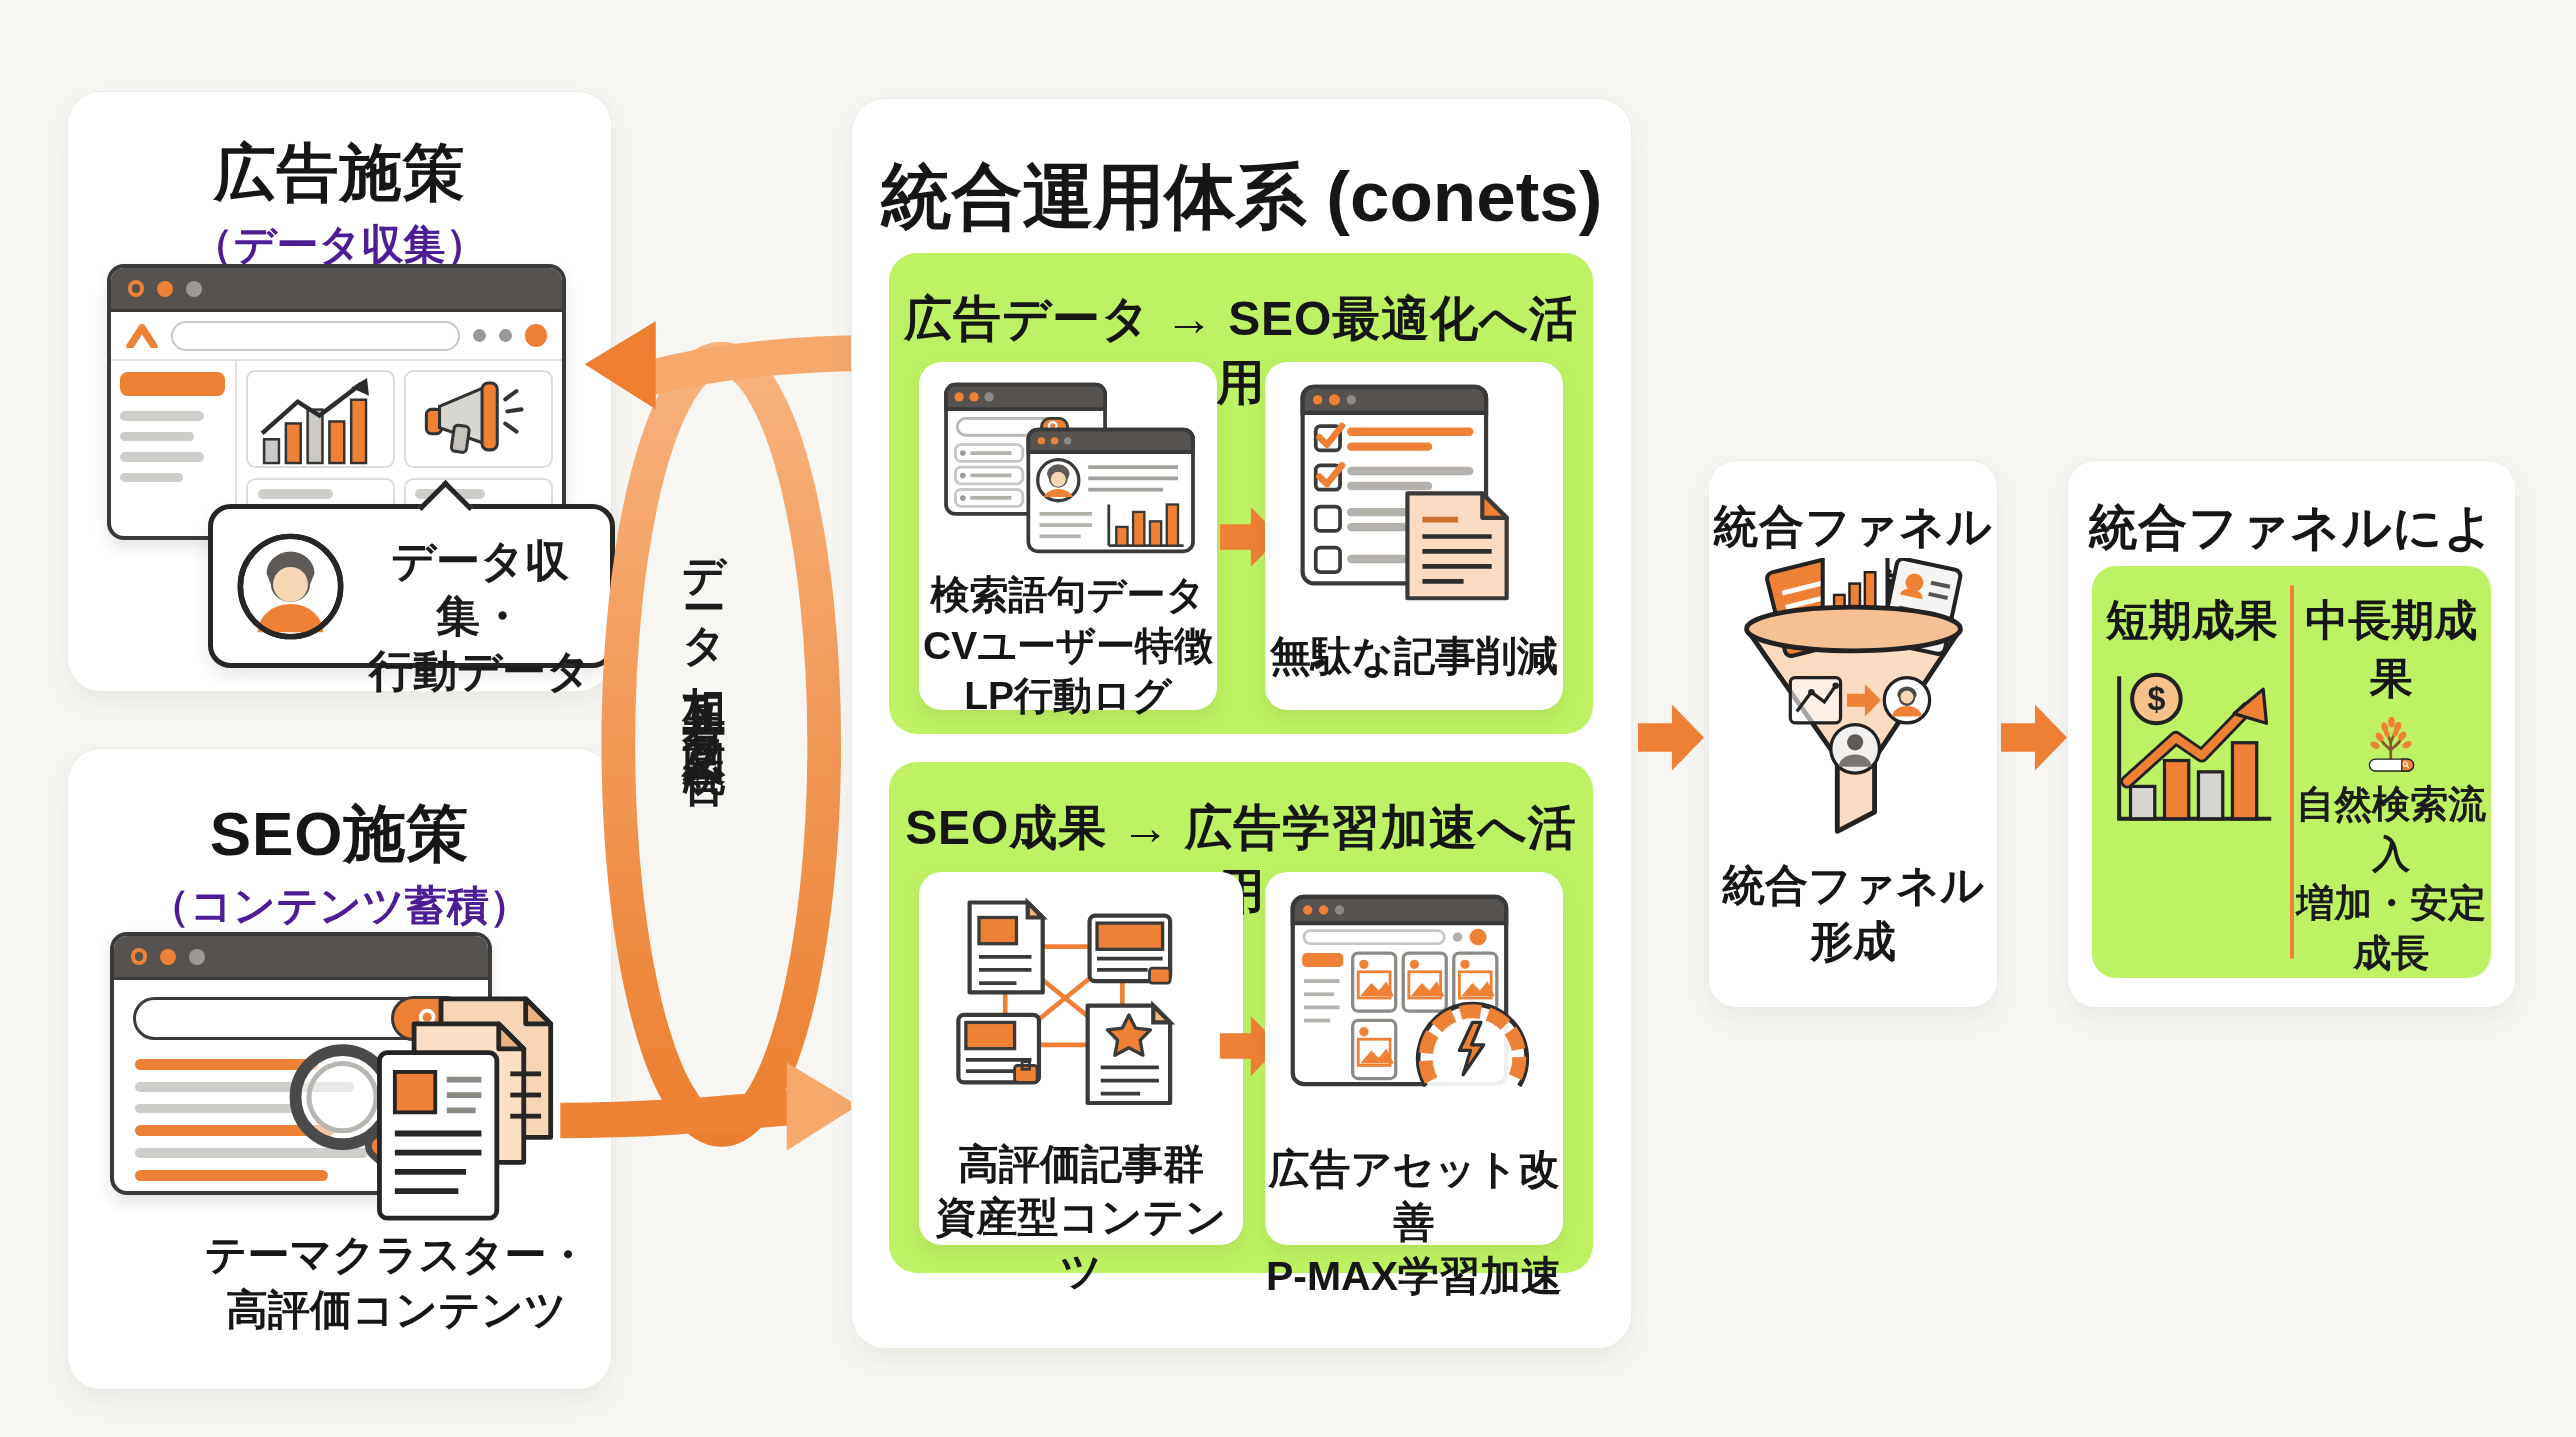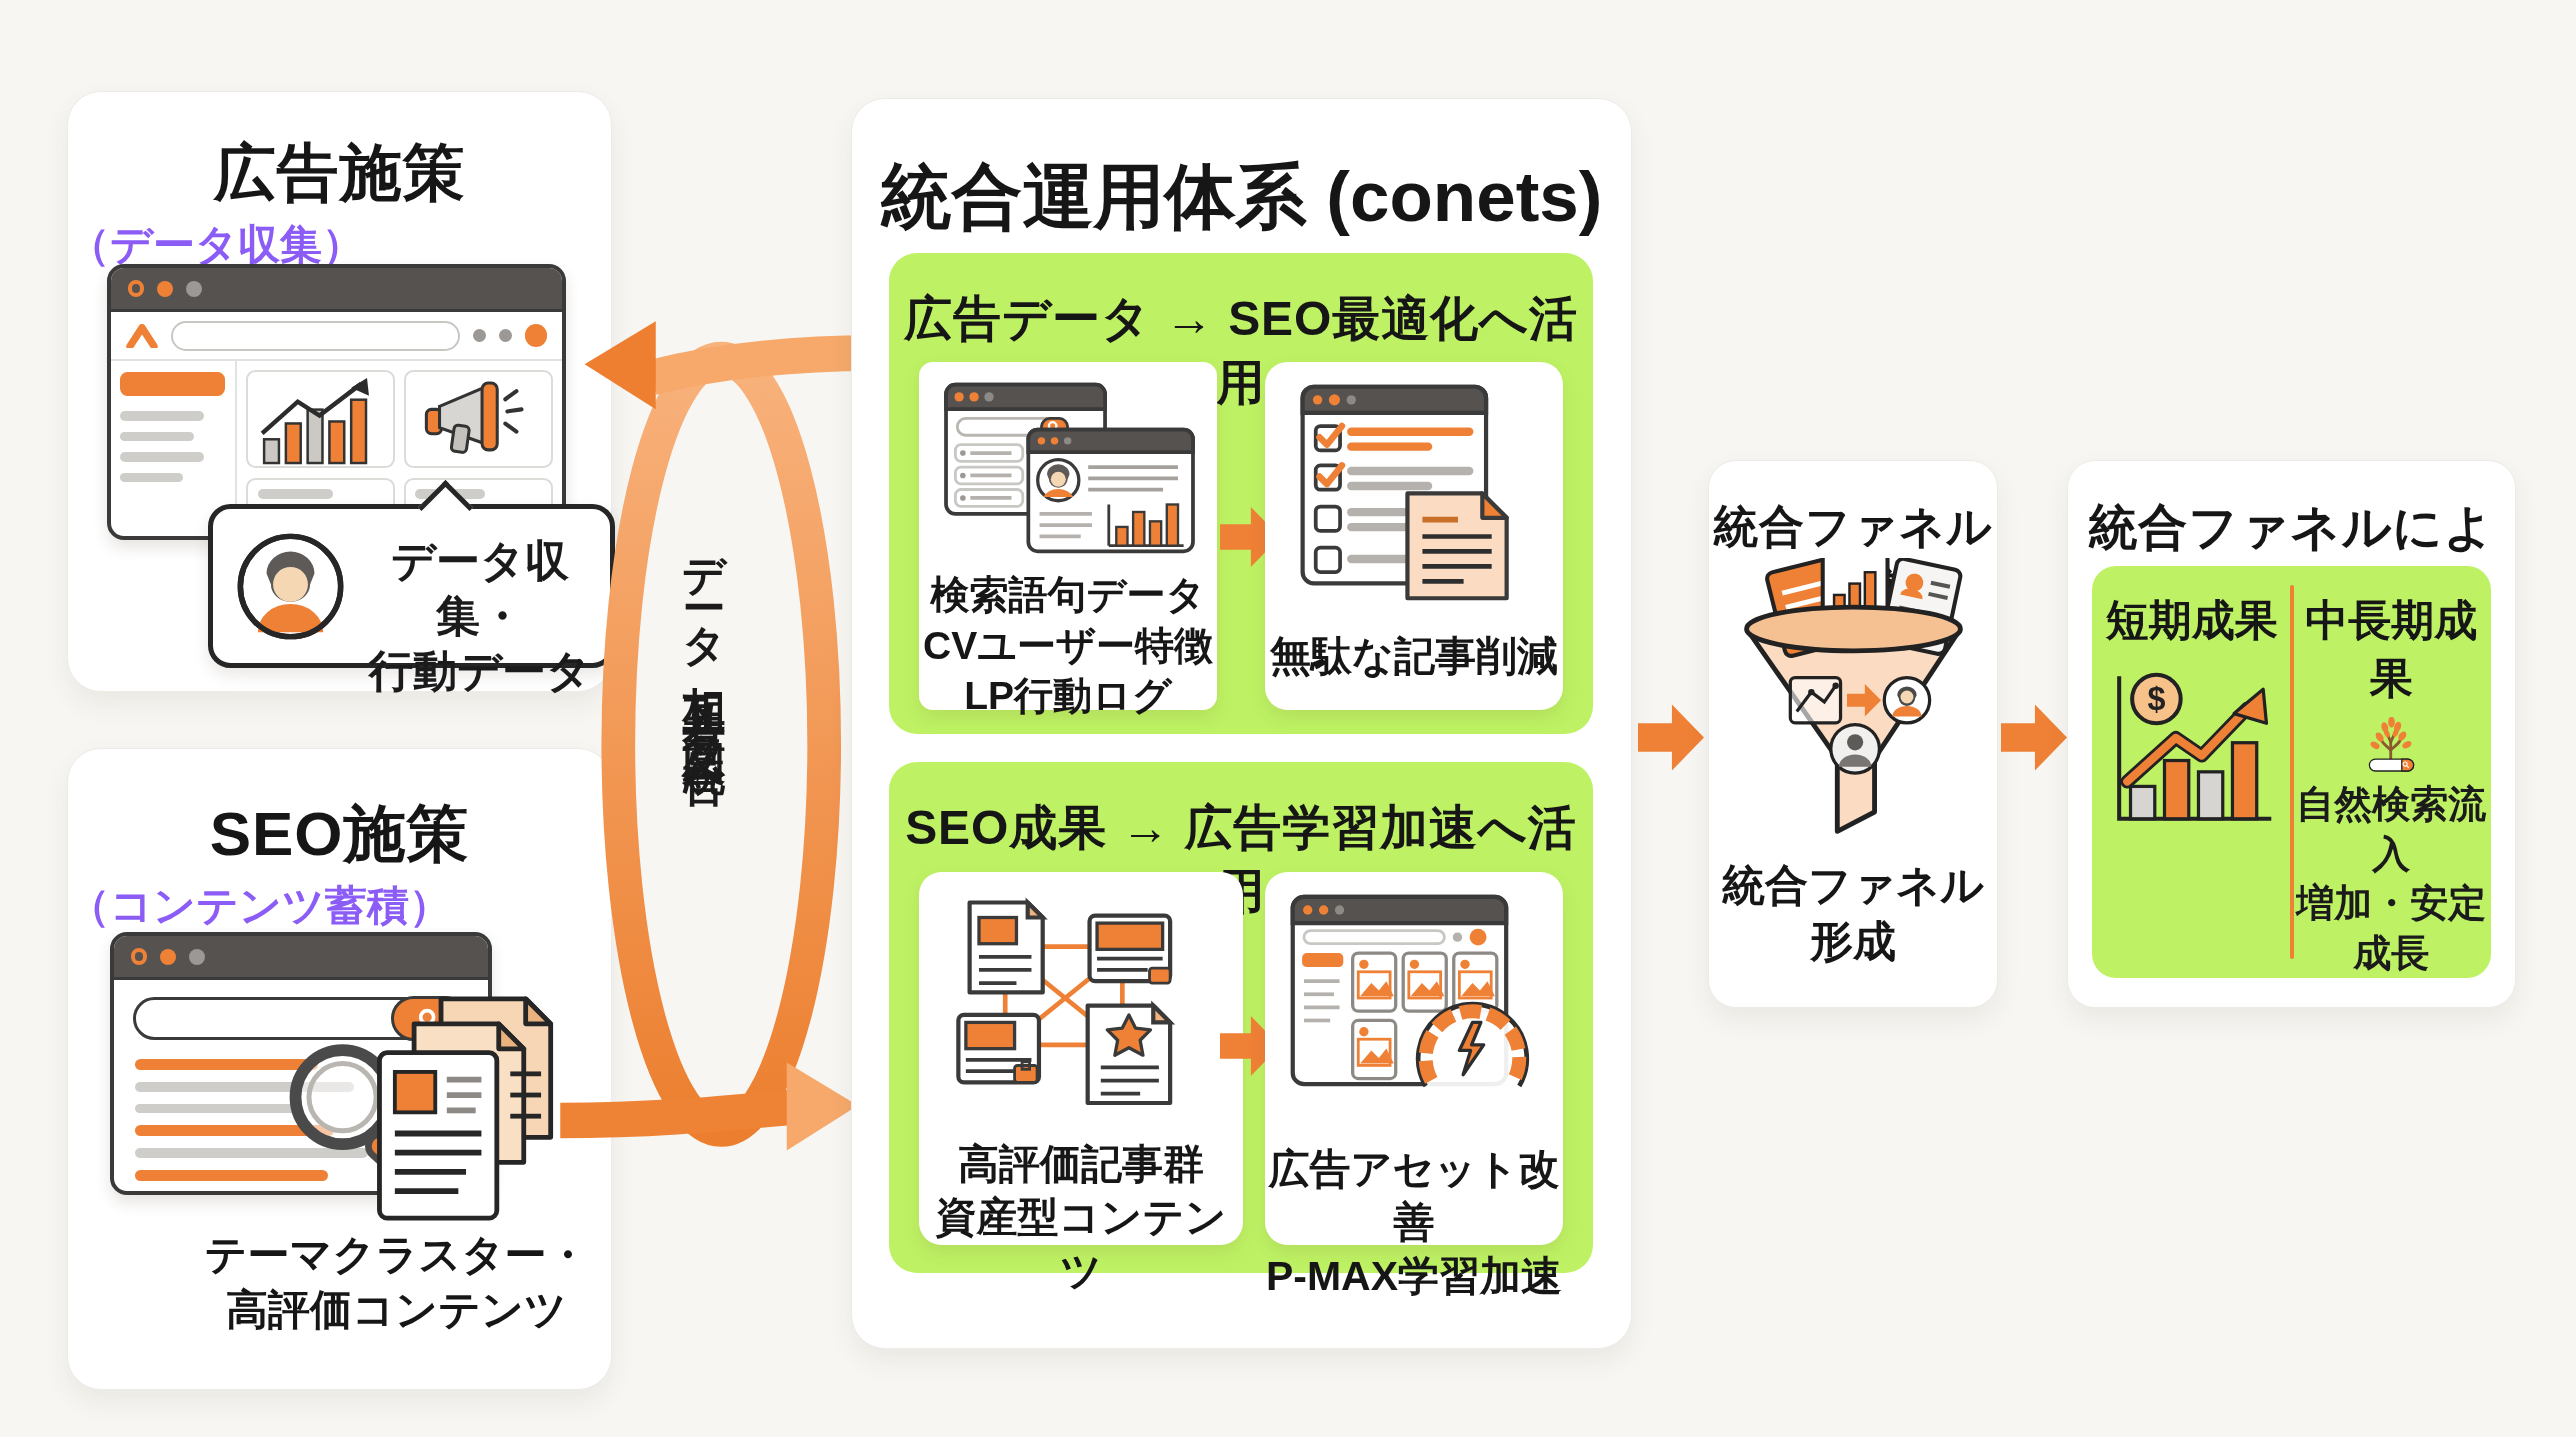--- a/index.html
+++ b/index.html
@@ -8,21 +8,21 @@
     background:#f7f6f2;
     font-family:"Liberation Sans","DejaVu Sans",sans-serif;
     color:#1b1b1b;
   }
   .abs{position:absolute;}
   .panel{
     position:absolute;background:#fff;border:1.9px solid #edebe6;
     border-radius:34px;box-shadow:0 11.2px 26px rgba(60,50,40,.07);
   }
   .ttl{font-weight:800;text-align:center;color:#161616;letter-spacing:0.9px;}
-  .sub{font-weight:700;text-align:left;color:#8b5cf6;}
+  .sub{font-weight:700;text-align:center;color:#4c1d95;}
   .peach{position:absolute;background:#bef264;border-radius:28px;}
   .card{position:absolute;background:#fff;border-radius:22.5px;box-shadow:0 7.5px 17px rgba(90,60,30,.10);}
   .cap{position:absolute;left:0;right:0;font-weight:800;text-align:center;color:#161616;line-height:1.3;}
   
   .bw{position:absolute;background:#fff;border:4.7px solid #3a3a3a;border-radius:17px;overflow:hidden;box-shadow:0 7.5px 15px rgba(60,40,20,.12);}
   .bwbar{height:41px;background:#555250;display:flex;align-items:center;gap:13px;padding:0 17px;border-bottom:3.7px solid #3a3a3a;}
   .dot{width:16px;height:16px;border-radius:50%;}
   .dot.o-ring{border:4.7px solid #ef8136;background:transparent;width:8.4px;height:8.4px;}
   .dot.o{background:#ef8136;}
   .dot.g{background:#9b9895;}
@@ -194,21 +194,21 @@
   <polygon points="318,896 242,850 242,944" fill="#f6a96b"></polygon>
 </svg>
 <div class="abs vlabel" style="left:676px;top:526px;height:487px;">データ相互共有・意図統合</div>
 
 <section class="panel" style="left:851px;top:98px;width:779px;height:1249px;">
   <div class="ttl" style="margin-top:51px;font-size:71px;letter-spacing:0;">統合運用体系 (conets)</div>
 
   <div class="peach" style="left:37px;top:154px;width:704px;height:481px;">
     <div class="ttl" style="margin-top:34px;font-size:48px;">広告データ → SEO最適化へ活用</div>
 
-    <div class="card" style="left:30px;top:109px;width:298px;height:348px;border-radius:14px;">
+    <div class="card" style="left:30px;top:109px;width:298px;height:348px;">
       <svg class="abs" style="left:22.5px;top:19px;" width="255" height="174" viewBox="0 0 272 186">
         <g>
           <rect x="4" y="4" width="170" height="138" rx="10" fill="#fff" stroke="#3a3a3a" stroke-width="4"></rect>
           <path d="M4,14 a10,10 0 0 1 10,-10 h150 a10,10 0 0 1 10,10 v16 h-170 z" fill="#555250" stroke="#3a3a3a" stroke-width="4"></path>
           <circle cx="18" cy="17" r="5" fill="#ef8136"></circle>
             <circle cx="34" cy="17" r="5" fill="#ef8136"></circle>
             <circle cx="50" cy="17" r="5" fill="#8d8a86"></circle>
           <rect x="16" y="40" width="116" height="18" rx="9" fill="#fff" stroke="#b9b6b2" stroke-width="3"></rect>
           <rect x="106" y="40" width="28" height="18" rx="9" fill="#ef8136" stroke="#3a3a3a" stroke-width="3"></rect>
           <circle cx="118" cy="48" r="4" fill="none" stroke="#fff" stroke-width="2.5"></circle>

